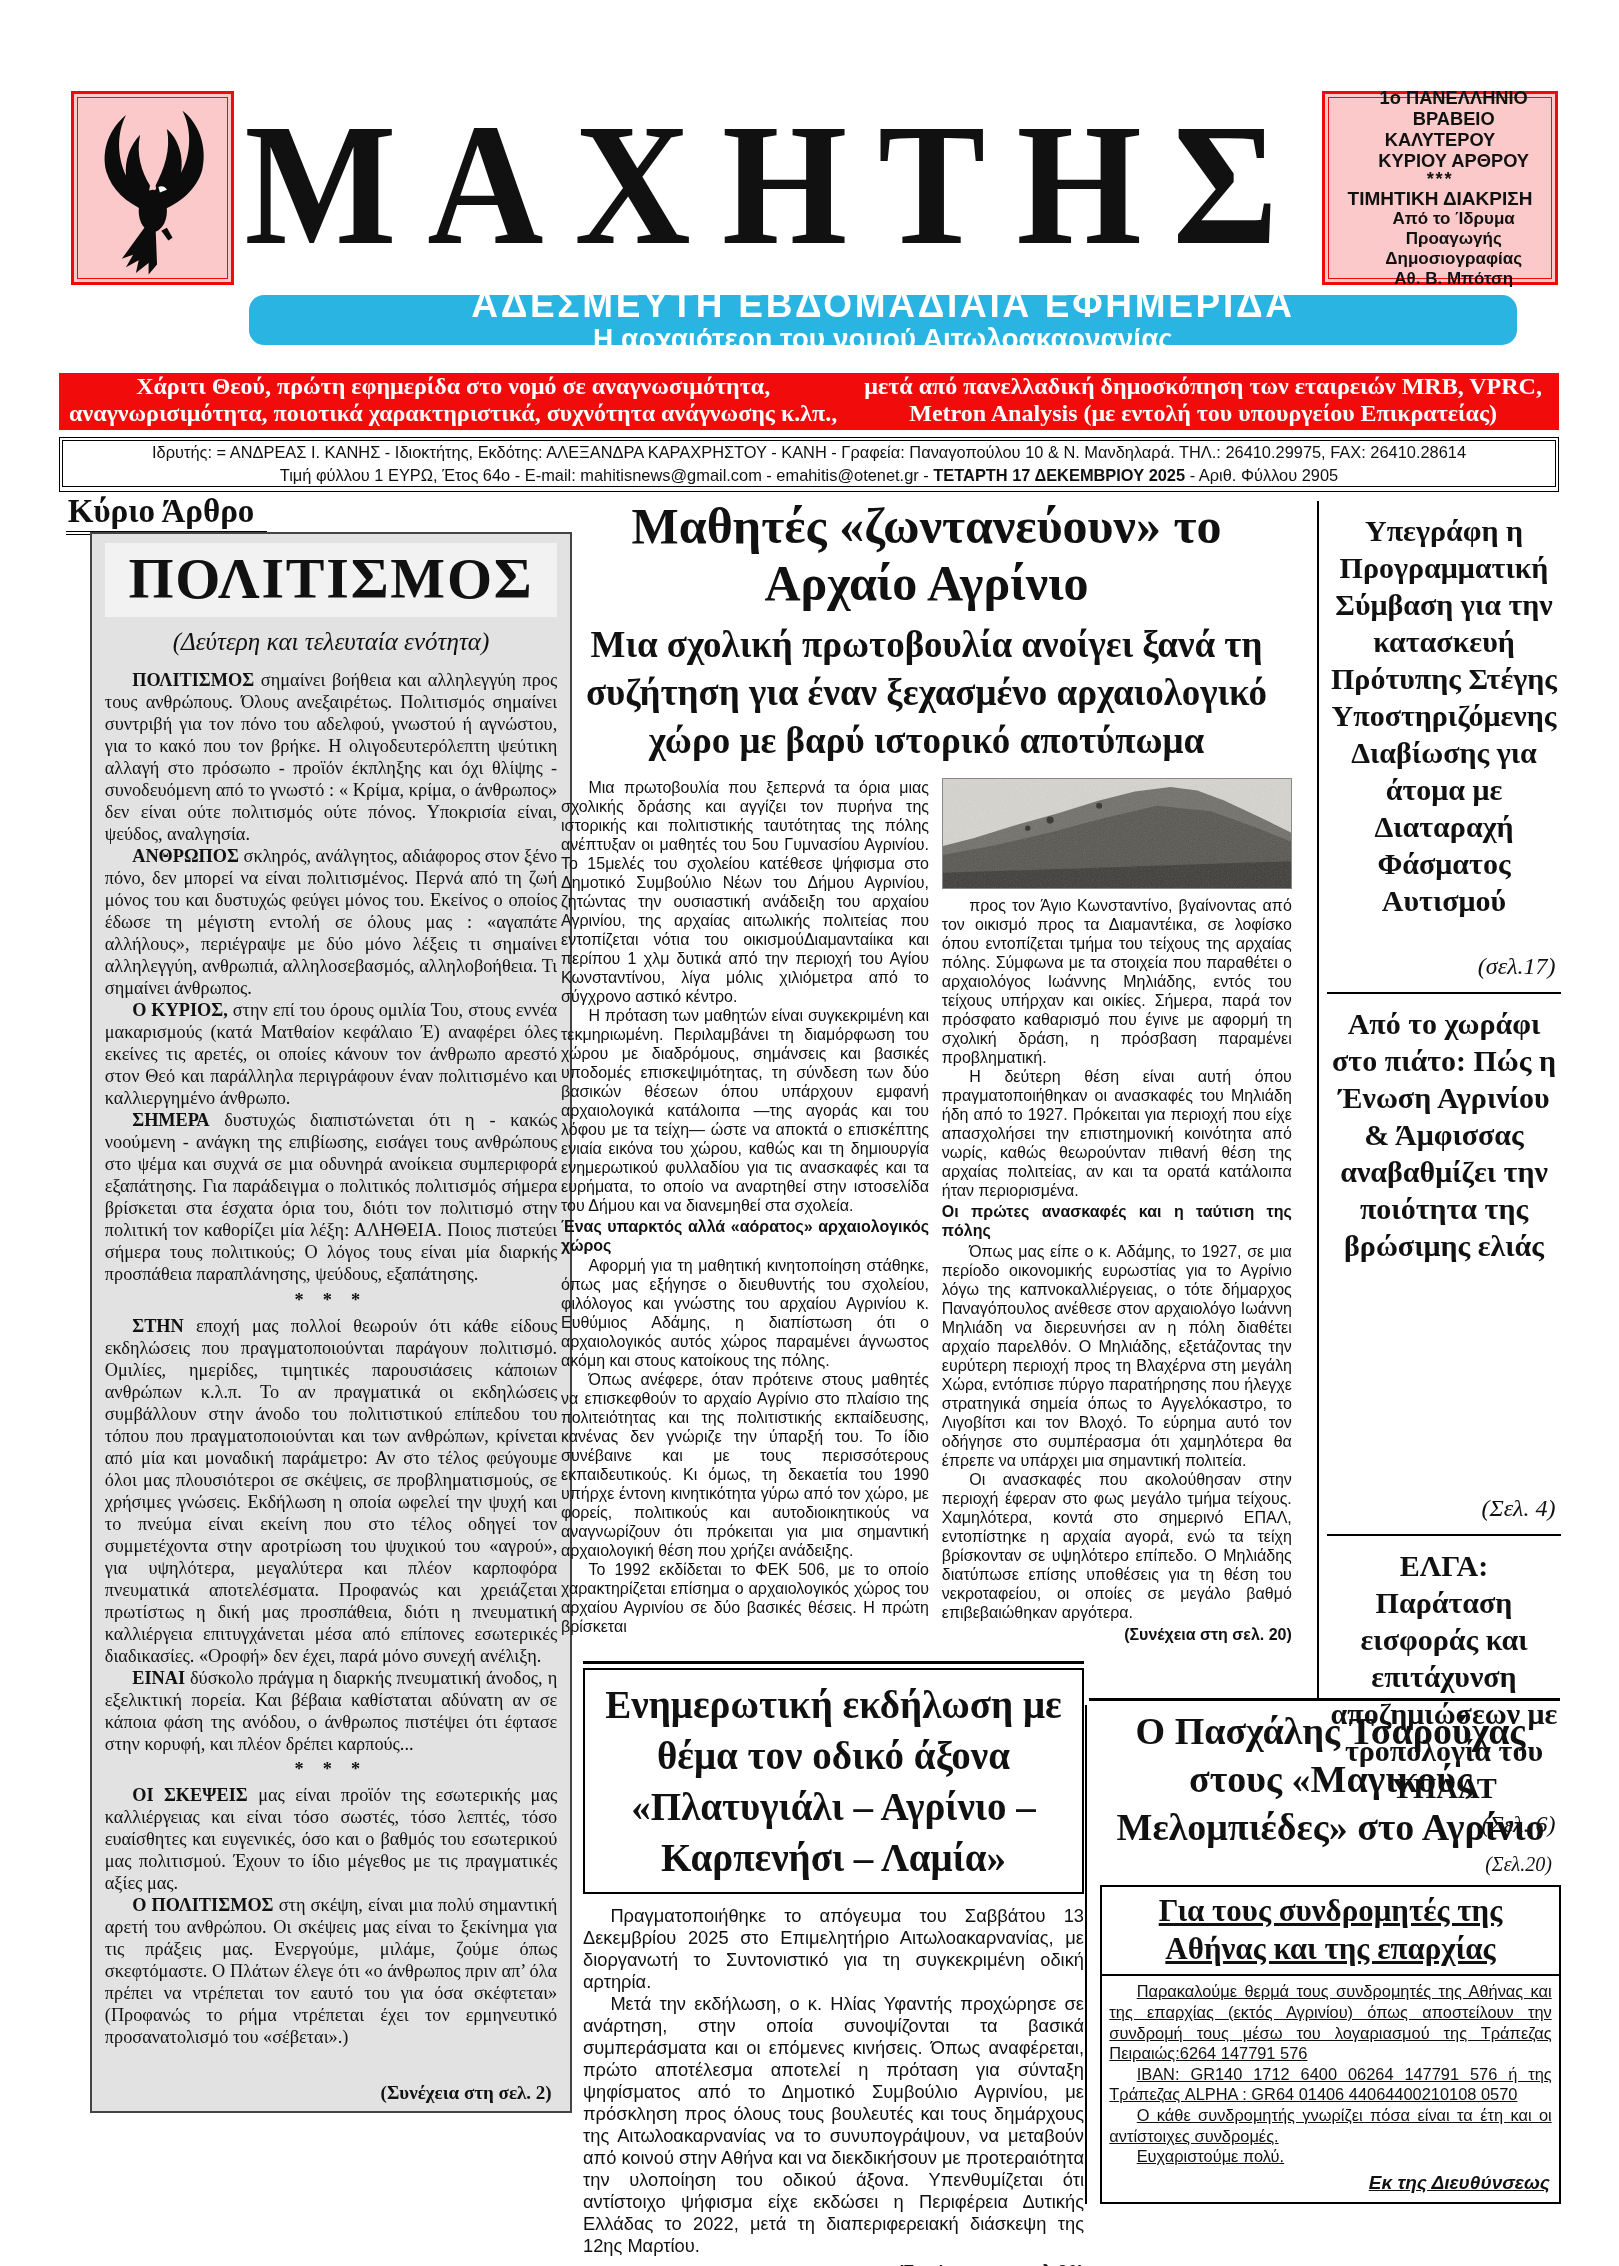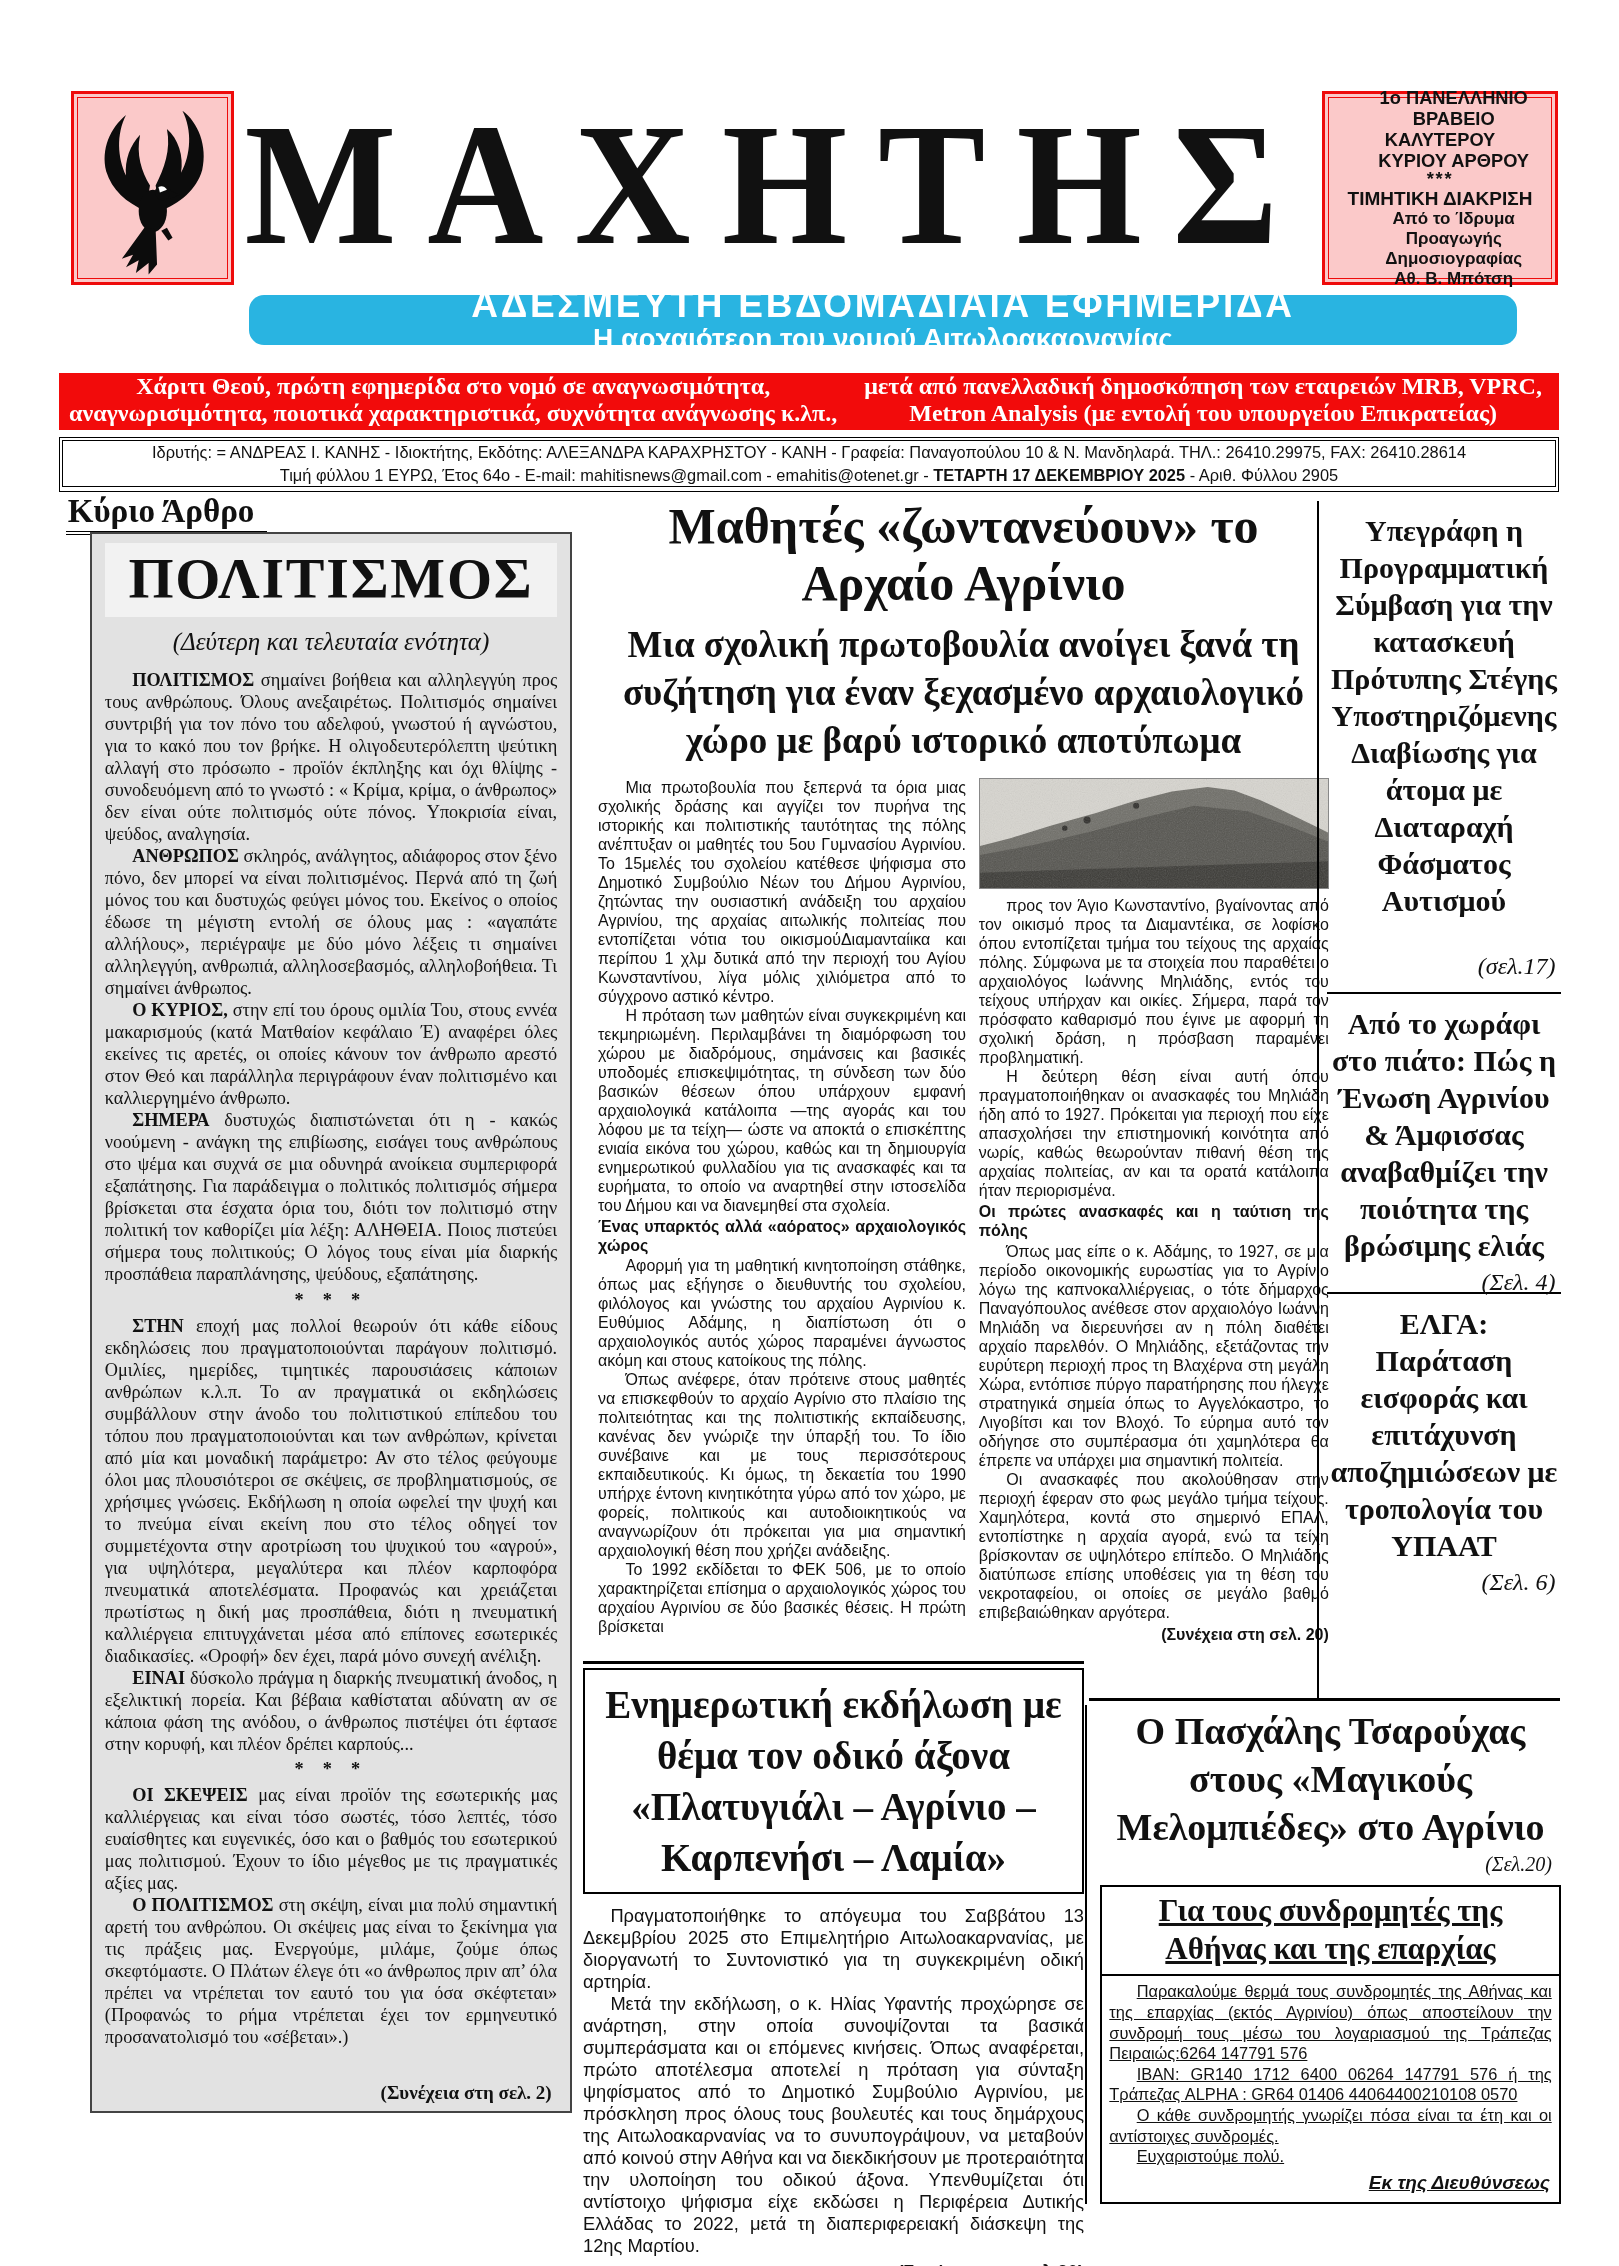--- a/index.html
+++ b/index.html
@@ -50,36 +50,36 @@
   #lead-subtitle{text-align:center;font-style:italic;font-size:25px;padding:11px 0 5.5px;}
   #lead-text{flex:1;overflow:hidden;font-size:18.3px;line-height:22px;text-align:justify;padding-top:7.3px;}
   #lead-cont{text-align:right;font-weight:bold;font-size:19px;padding:3.7px 5.5px 0 0;}
 
   .para-p{text-indent:27.4px;}
   .para-stars{text-align:center;text-indent:0;letter-spacing:7.3px;font-weight:bold;padding:3.7px 0;}
   .para-subhead{font-weight:bold;text-indent:0;padding:1.8px 0;}
   .para-cont{text-align:right;font-weight:bold;text-indent:0;padding-top:3.7px;}
 
   
-  #main-article{left:598px;top:498px;width:731px;}
+  #main-article{left:561px;top:498px;width:731px;}
   #main-headline{text-align:center;font-weight:bold;font-size:50px;line-height:57px;}
   #main-subheadline{text-align:center;font-weight:bold;font-size:37px;line-height:48px;padding:9.1px 0 5.5px;}
   #main-cols{display:flex;gap:12.8px;margin-top:7.3px;height:946px;overflow:hidden;
              font-family:"Liberation Sans","DejaVu Sans",sans-serif;font-size:16px;line-height:19px;text-align:justify;}
   #main-col-a{width:368px;}
   #main-col-b{width:350px;}
   #article-photo{width:350px;height:111px;border:0.9px solid #888;box-sizing:border-box;display:block;margin-bottom:7.3px;}
 
   
   #right-col{left:1327px;top:501px;width:234px;display:flex;flex-direction:column;}
   .brief{display:flex;flex-direction:column;text-align:center;font-weight:bold;font-size:30px;line-height:37px;
          padding:11px 1.8px 7.3px;box-sizing:border-box;}
   .brief .page-ref{margin-top:auto;text-align:right;font-weight:normal;font-style:italic;font-size:24px;padding-right:3.7px;}
   #brief-0{height:493px;border-bottom:2.7px solid #000;}
-  #brief-1{height:300px;border-bottom:2.7px solid #000;}
+  #brief-1{height:542px;border-bottom:2.7px solid #000;}
   #brief-2{height:280px;}
 
   
   .vrule{background:#000;width:1.8px;}
   .hrule{background:#000;height:2.7px;}
 
   
   #bottom-center{left:583px;top:1668px;width:501px;}
   #bc-headline-box{border:2.7px solid #000;padding:9.1px 5.5px;text-align:center;font-weight:bold;
                    font-size:39px;line-height:51px;}

